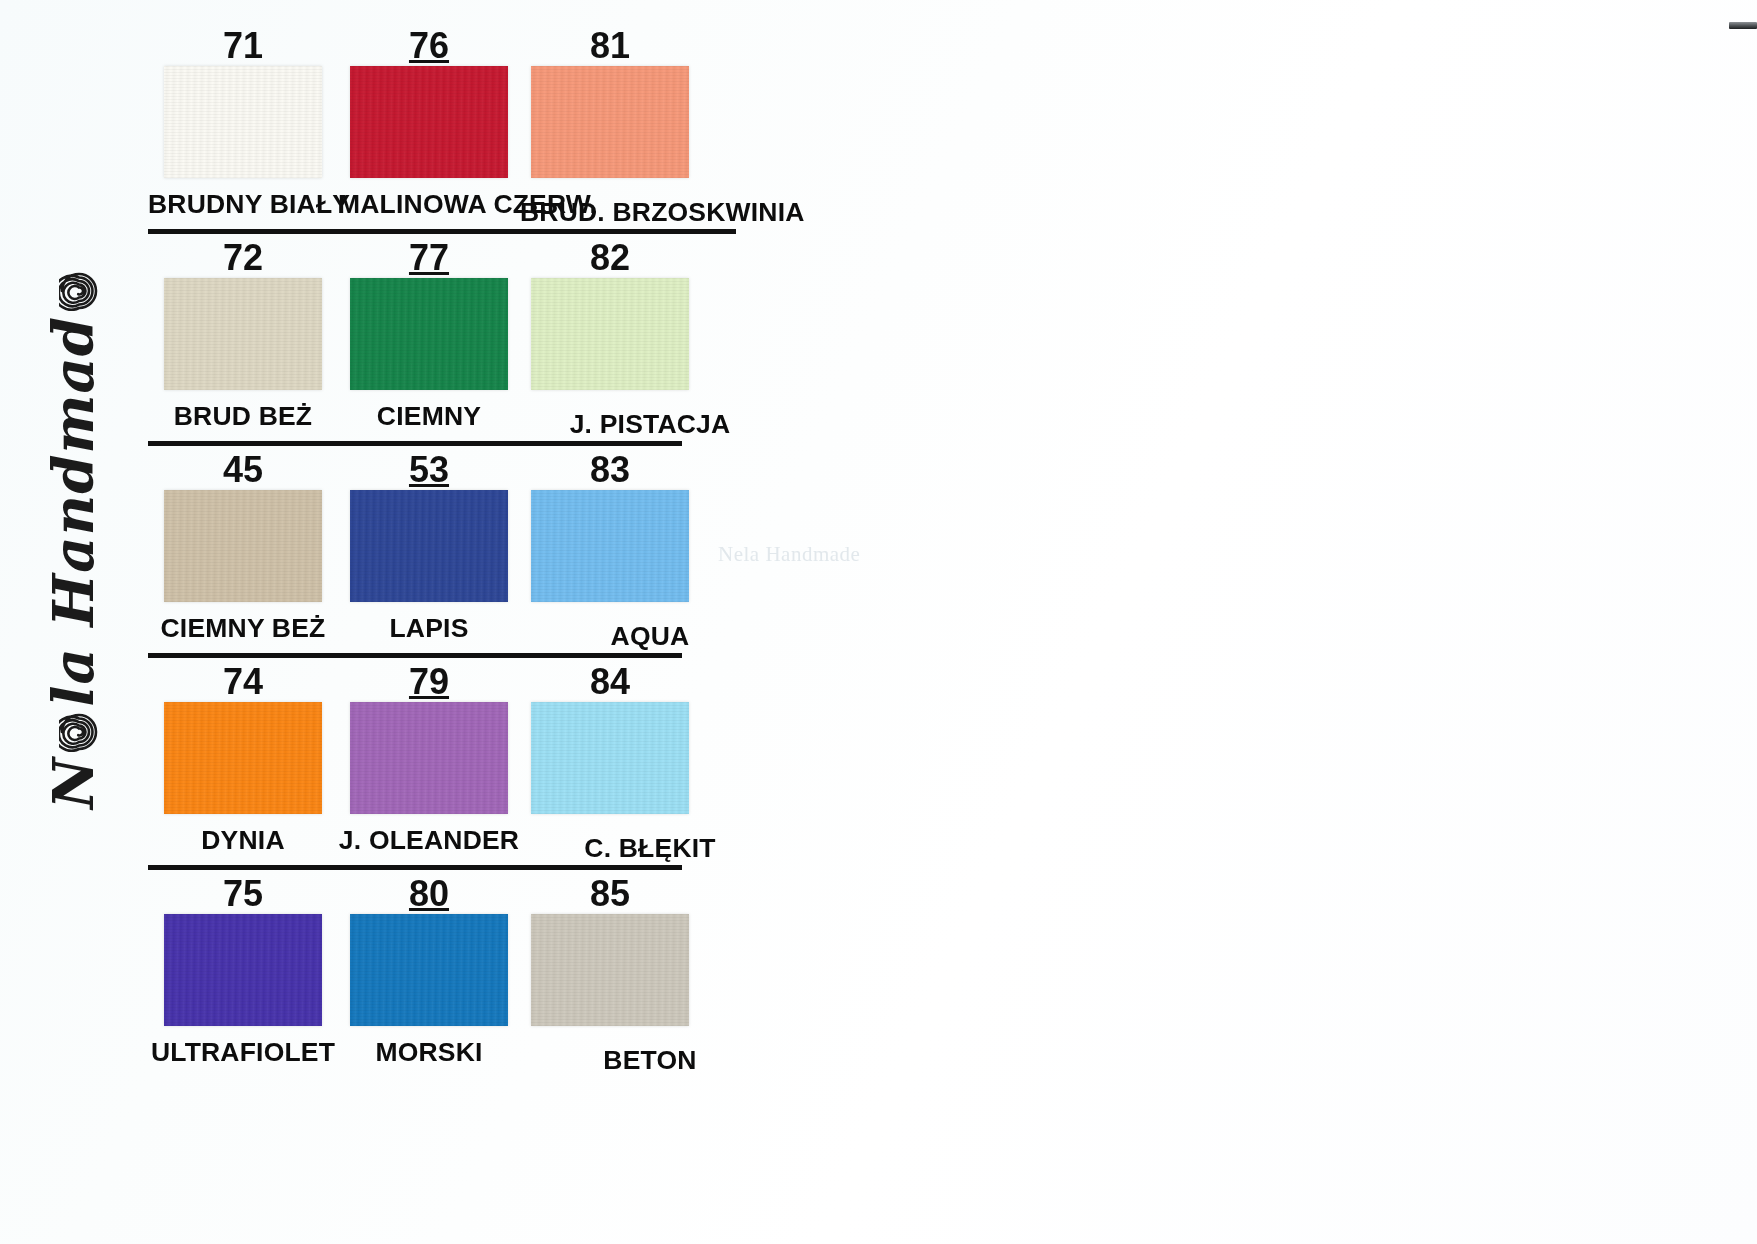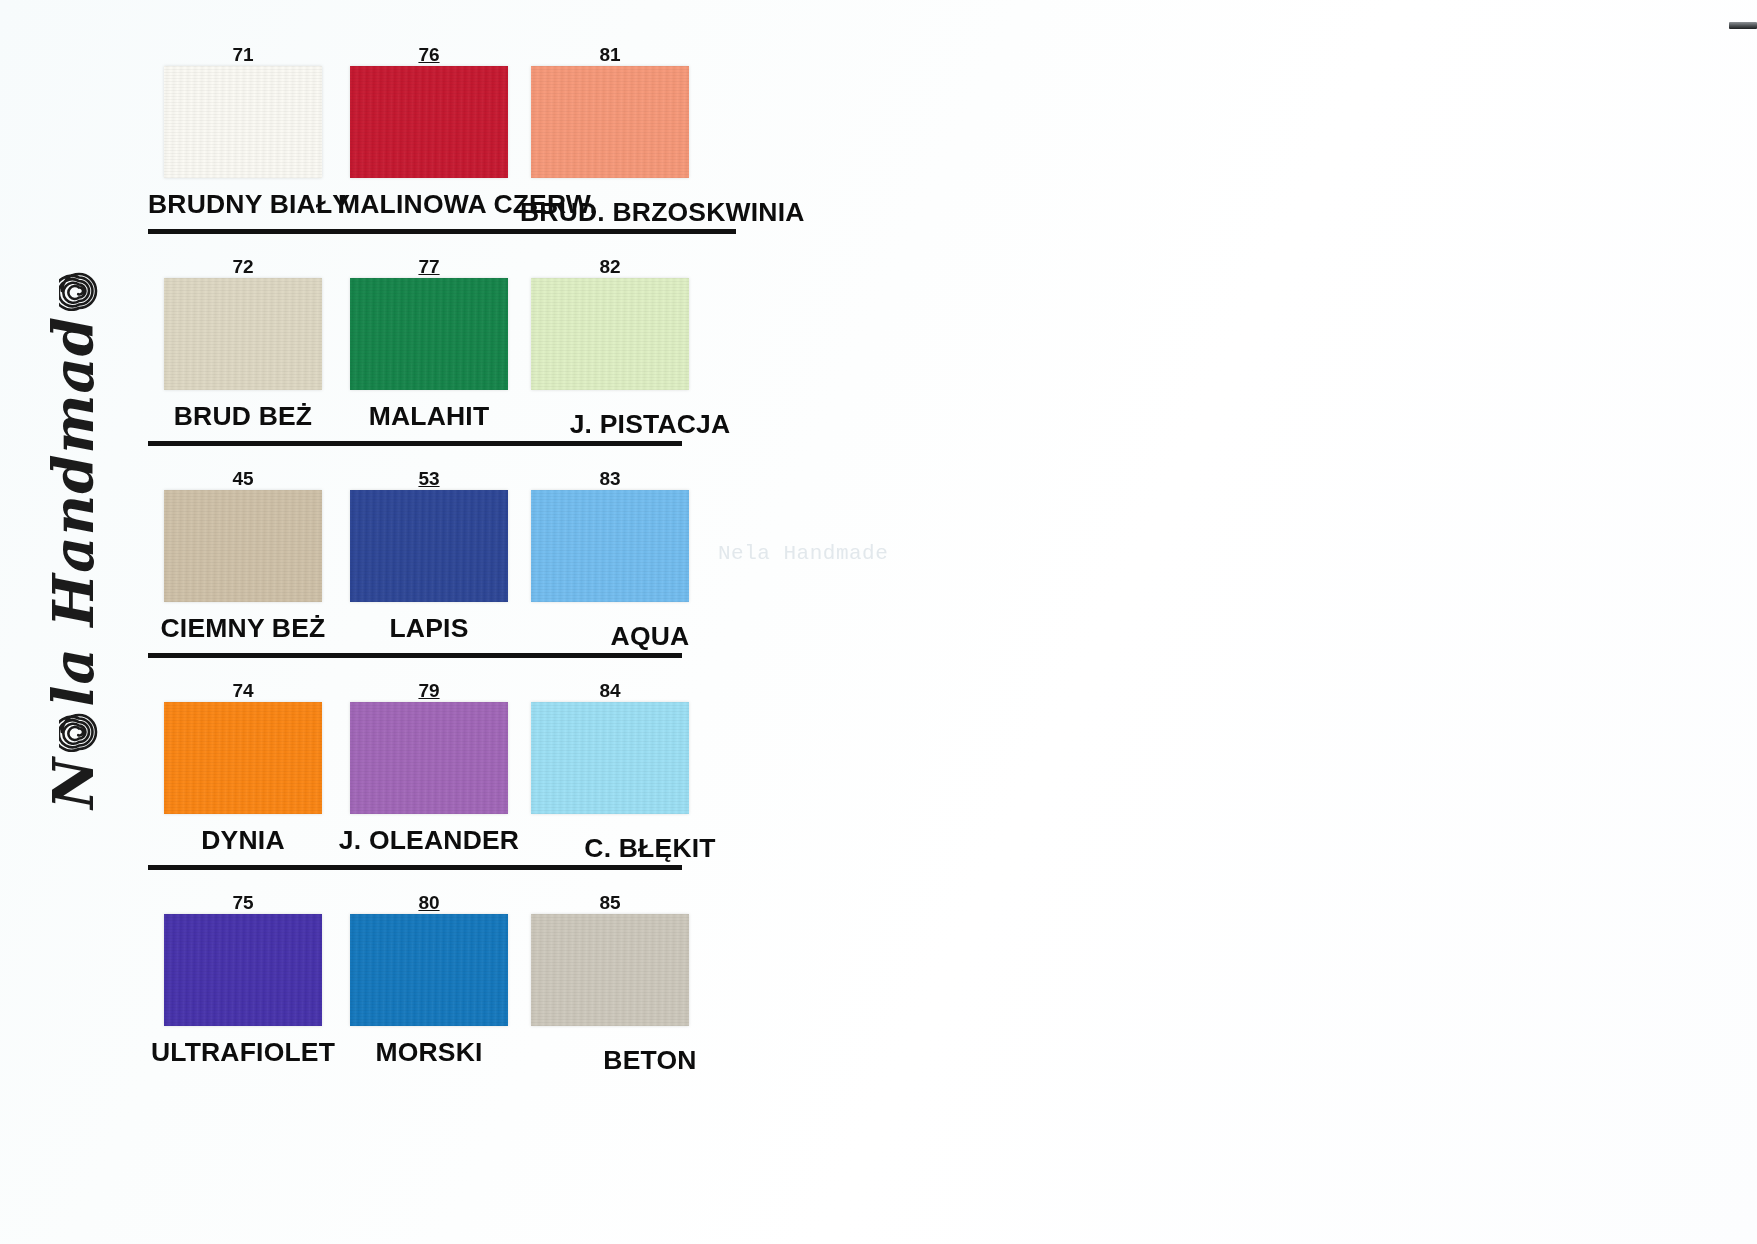--- a/index.html
+++ b/index.html
@@ -66,21 +66,21 @@
     width: 700px;
   }
   .row { position: relative; }
 
   .num-line {
     display: flex;
     height: 44px;
     align-items: flex-end;
   }
   .num {
-    font-size: 19px;
+    font-size: 36px;
     font-weight: 700;
     color: #111111;
     text-align: center;
     line-height: 1;
     padding-bottom: 2px;
   }
 
   .swatch-line {
     display: flex;
     height: 118px;
@@ -156,21 +156,21 @@
 
   
   #watermark {
     position: absolute;
     left: 718px;
     top: 542px;
     font-size: 21px;
     font-weight: 400;
     color: #e2e8ec;
     letter-spacing: 0.5px;
-    font-family: Liberation Mono, monospace;
+    font-family: Liberation Serif, serif;
   }
 
   
   #scan-mark {
     position: absolute;
     right: 0px;
     top: 22px;
     width: 28px;
     height: 7px;
     background: linear-gradient(180deg, #8e9296 0%, #4b4f52 55%, #1d1f20 100%);
@@ -238,21 +238,21 @@
       </div>
       <div class="swatch-cell c1">
         <div class="swatch" style="background: rgb(20, 132, 73);"></div>
       </div>
       <div class="swatch-cell c2">
         <div class="swatch" style="background: rgb(223, 240, 196);"></div>
       </div>
     </div>
     <div class="label-line">
       <div class="label lbl0">BRUD BEŻ</div>
-      <div class="label lbl1">MALAHIT</div>
+      <div class="label lbl1">CIEMNY</div>
       <div class="label lbl2">J.  PISTACJA</div>
     </div>
     <div class="divider" style="width:534px"></div>
   </div>
 
   <div class="row">
     <div class="num-line">
       <div class="num c0">45</div>
       <div class="num c1">53</div>
       <div class="num c2">83</div>

